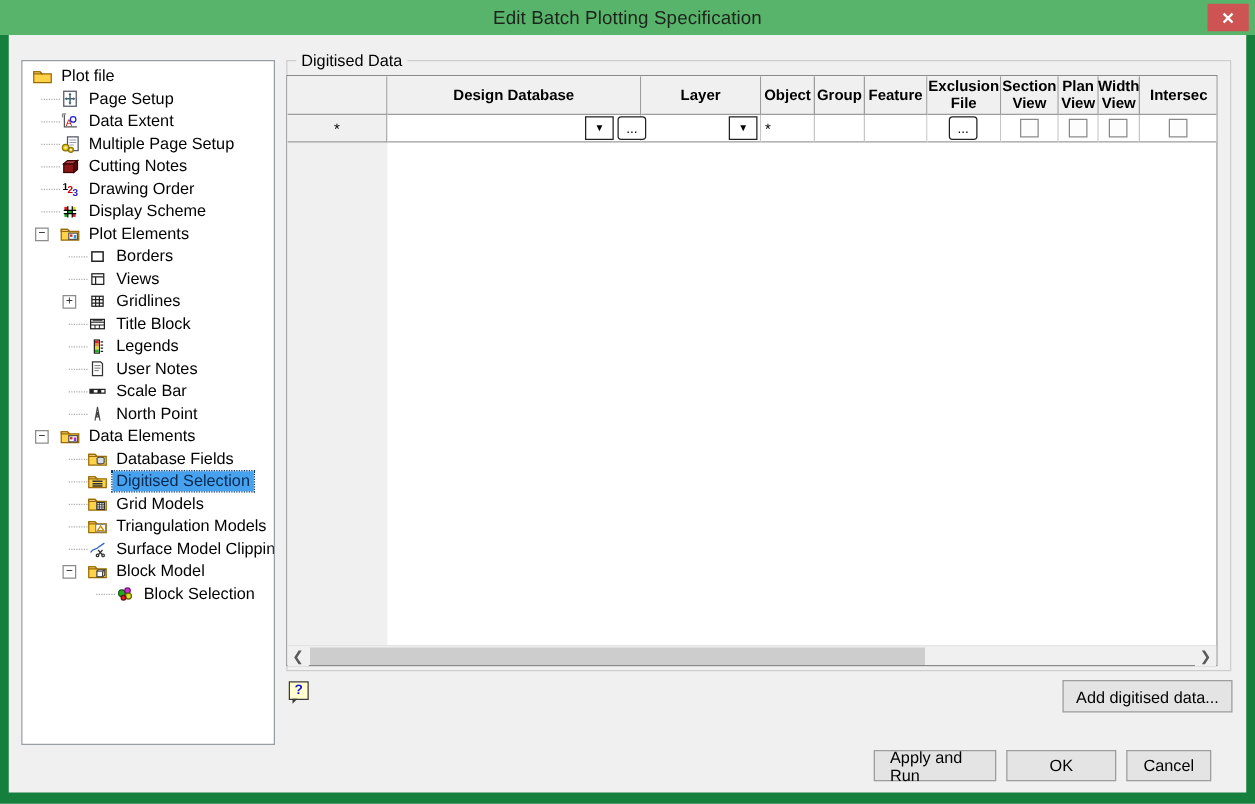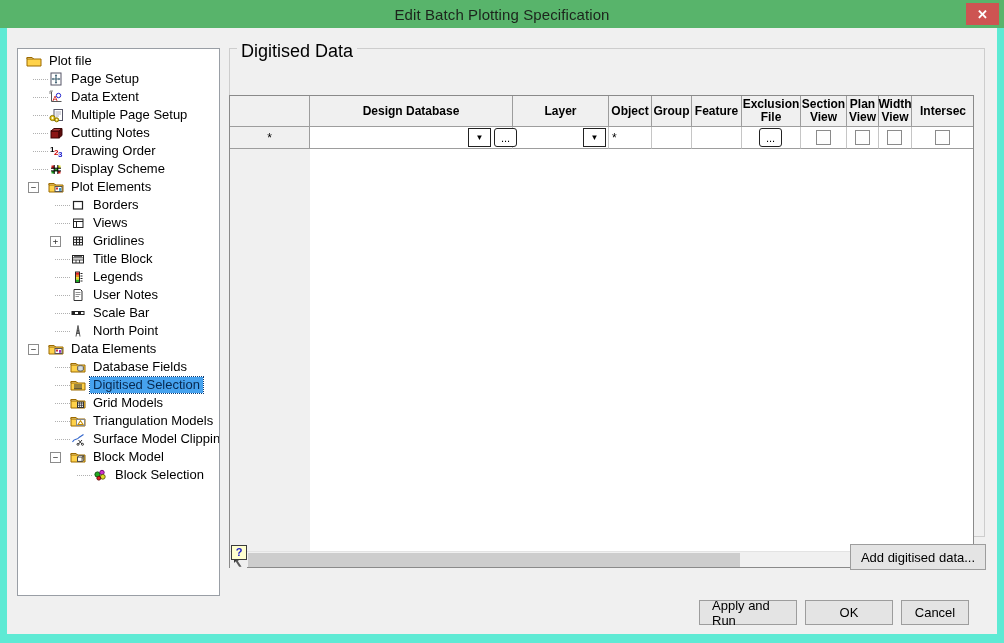--- a/index.html
+++ b/index.html
@@ -1,19 +1,19 @@
 <!DOCTYPE html>
 <html><head>
 <meta charset="utf-8">
 <style>
   * { box-sizing: border-box; margin: 0; padding: 0; }
   html, body { width: 1004px; height: 643px; overflow: hidden; }
   body { font-family: "Liberation Sans", sans-serif; }
 
-  .window { position: absolute; inset: 0; background: #5eead4; }
+  .window { position: absolute; inset: 0; background: #15803d; }
 
   .titlebar { position: absolute; left: 0; top: 0; right: 0; height: 28px;
     background: #58b46b; display: flex; align-items: center; justify-content: center; }
   .title-text { font-size: 15px; color: #1c241c; letter-spacing: 0.1px; }
   .close-btn { position: absolute; right: 5px; top: 3px; width: 33px; height: 22px;
     background: #cd5452; color: #fff; font-size: 13px; font-weight: bold;
     display: flex; align-items: center; justify-content: center; cursor: default; }
 
   .content { position: absolute; left: 7px; right: 7px; top: 28px; bottom: 9px;
     background: #f0f0f0; }
@@ -30,25 +30,25 @@
     color: #333; font-family: "DejaVu Sans Mono", monospace; }
   .t-icon { flex: none; width: 16px; height: 16px; margin-right: 4px; }
   .t-icon svg { display: block; }
   .t-label { font-size: 13px; color: #000; padding: 0 3px; line-height: 16px; }
   .t-label.selected { background: #46a2ee; color: #07284e; outline: 1px dotted #0a3b75; }
 
   
   .groupbox { position: absolute; left: 222px; top: 20px; width: 756px; height: 489px;
     border: 1px solid #cdcdcd; }
   .group-label { position: absolute; left: 230px; top: 13px; background: #f0f0f0;
-    padding: 0 4px; font-size: 18px; color: #000; z-index: 2; }
+    padding: 0 4px; font-size: 13px; color: #000; z-index: 2; }
 
   
   .grid-outer { position: absolute; left: 222px; top: 32px; width: 745px; height: 473px;
-    border: 1px solid #8a8a8a; background: #fff; margin-top: 35px; }
+    border: 1px solid #8a8a8a; background: #fff; }
   .grid-viewport { position: absolute; left: 0; top: 0; right: 0; height: 455px;
     overflow: hidden; background: #fff; }
   .rowheader-strip { position: absolute; left: 0; top: 0; bottom: 0; width: 80px;
     background: #f0f0f0; }
   .grid-headrow { position: absolute; left: 0; top: 0; height: 31px; display: flex; }
   .grid-datarow { position: absolute; left: 0; top: 31px; height: 22px; display: flex; }
   .th { flex: none; height: 31px; background: #f0f0f0;
     border-right: 1px solid #9d9d9d; border-bottom: 1px solid #9d9d9d;
     display: flex; align-items: center; justify-content: center; text-align: center;
     font-size: 12px; font-weight: bold; color: #000; line-height: 13px; padding: 1px; }

